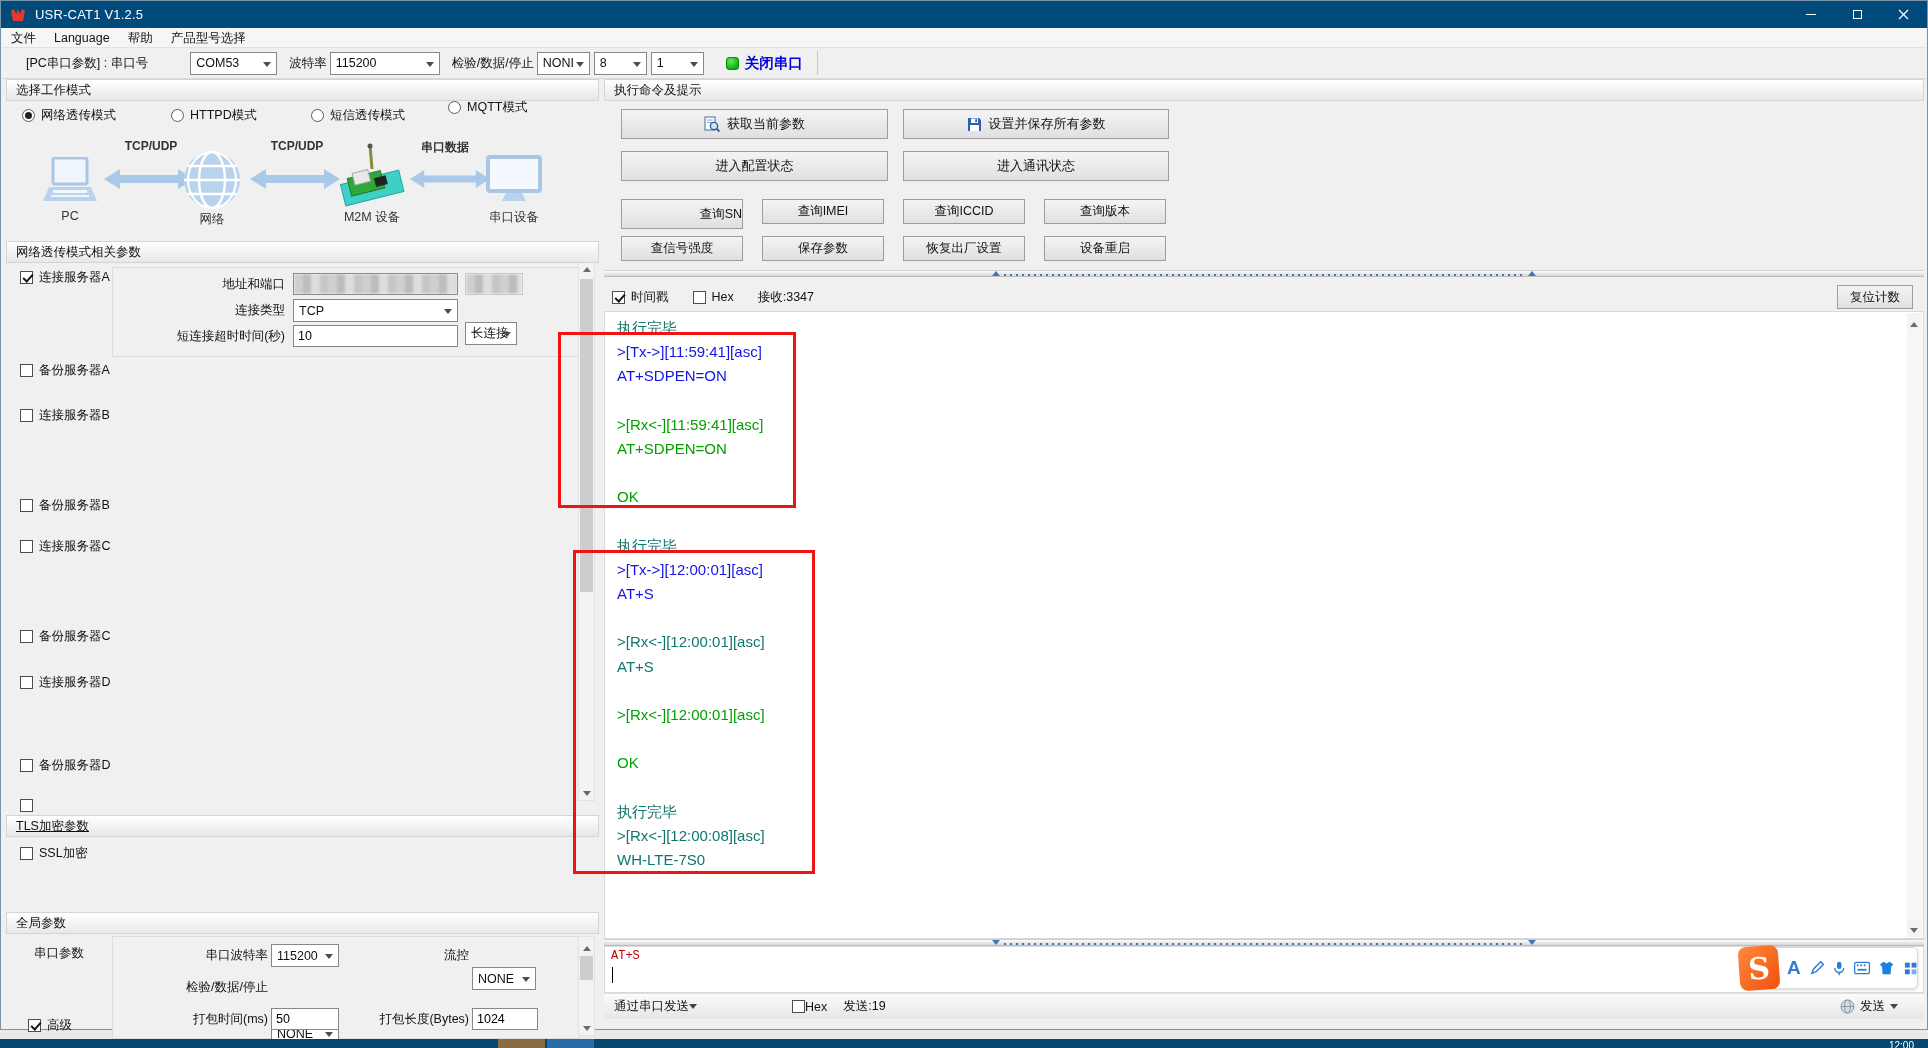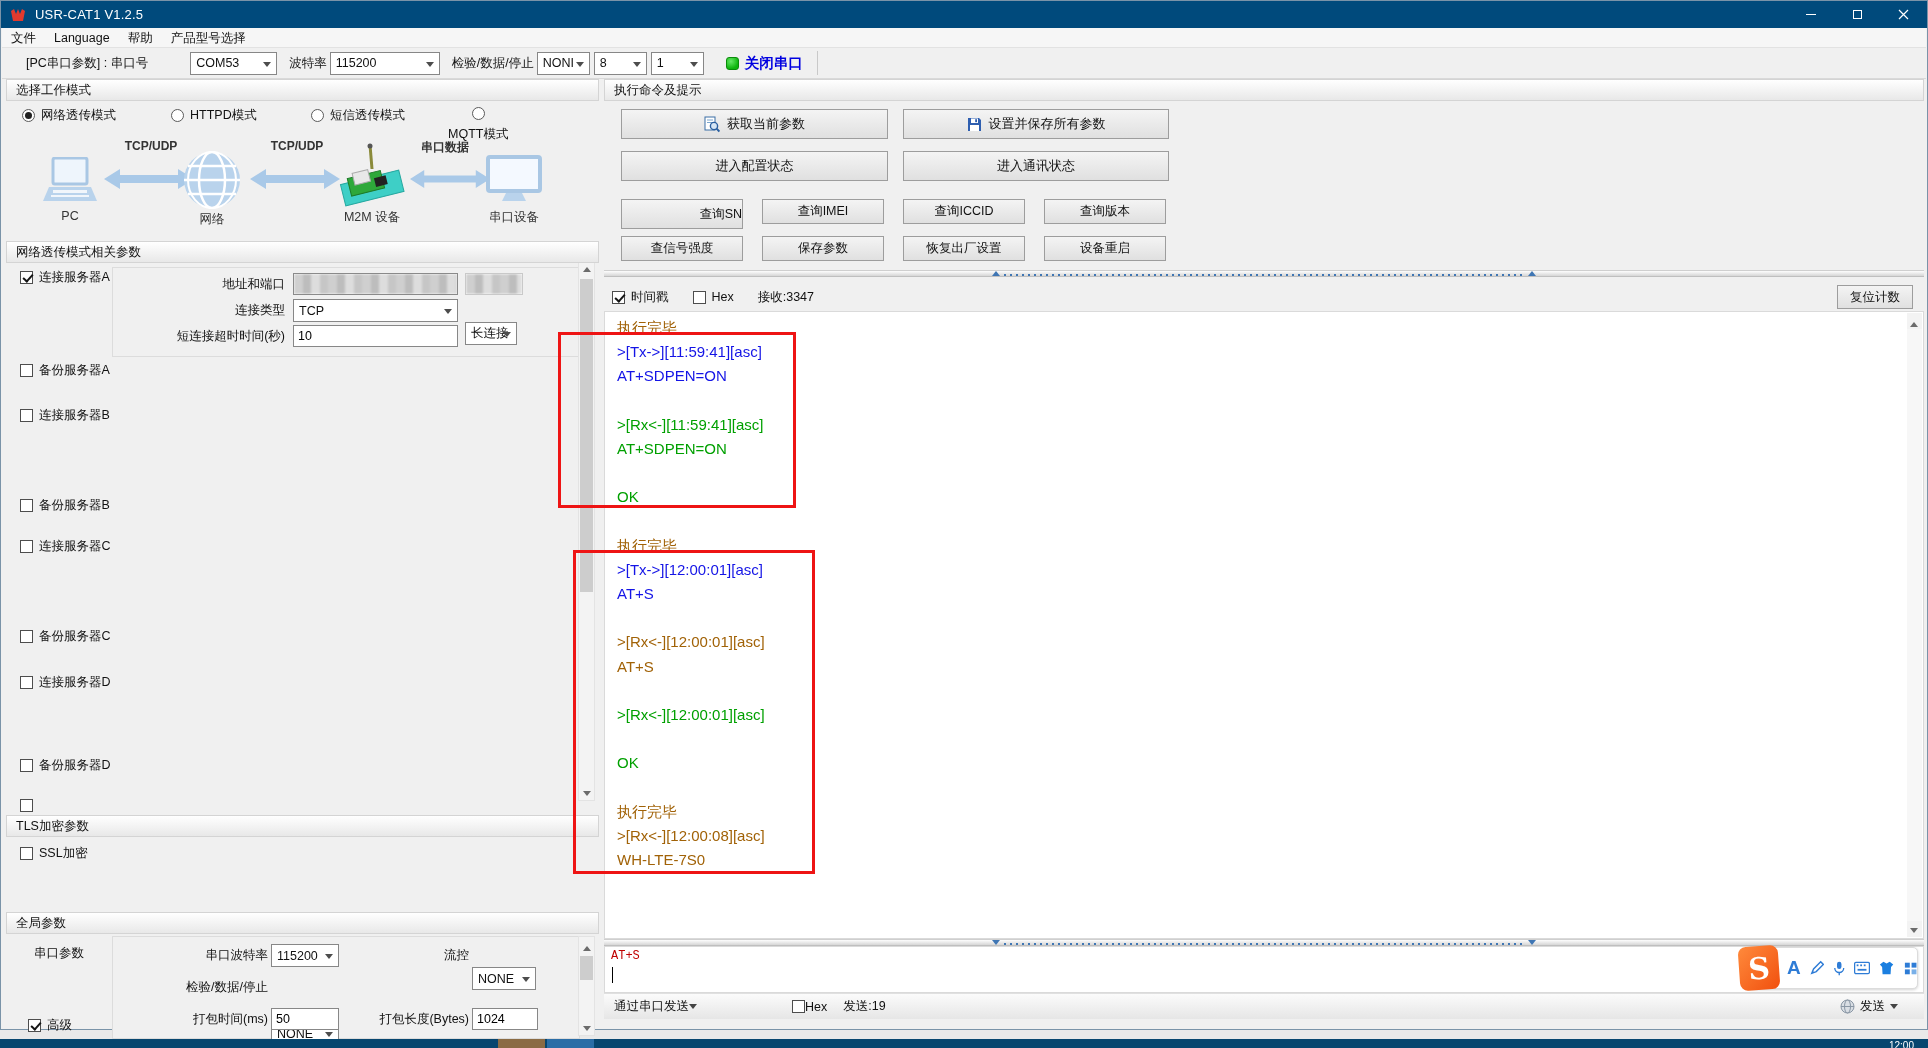--- a/index.html
+++ b/index.html
@@ -97,21 +97,21 @@
   .split.dn .tri.l { left:388px; border-top:5px solid #3f76b4; border-bottom:none;}
   .split.dn .tri.r { left:924px; border-top:5px solid #3f76b4; border-bottom:none;}
 
   
   .log-header { position:absolute; left:0; right:0; top:205px; height:26px; display:flex; align-items:center; padding-left:8px; gap:6px; }
   .log-area { position:absolute; left:0; right:0; top:232px; height:628px; background:#fff; border:1px solid #dadada; }
   .log-text { position:absolute; left:12px; top:4px; right:20px; }
   .ll { height:24.2px; line-height:24.2px; font-size:15px; white-space:pre; }
   .ll[data-c="b"] { color:#1414e6; }
   .ll[data-c="g"] { color:#00a000; }
-  .ll[data-c="k"] { color:#a16207; }
+  .ll[data-c="k"] { color:#0f766e; }
   .log-sbar { position:absolute; right:1px; top:1px; bottom:1px; width:15px; background:#f7f7f7; }
   .log-sbar .sarr.up::after { left:3px; }
   .log-sbar .sarr.dn::after { left:3px; }
 
   .redbox { position:absolute; border:3px solid #ee1414; z-index:60; pointer-events:none; }
   .box1 { left:558px; top:332px; width:238px; height:176px; }
   .box2 { left:573px; top:550px; width:242px; height:324px; }
 
   
   .send-area { position:absolute; left:0; right:0; top:867px; height:47px; background:#fff; border:1px solid #dadada; }
@@ -206,21 +206,21 @@
           <span>网络透传模式</span>
       </div>
       <div class="row" style="left:165px; top:28px;">
         <div class="rd"></div>
           <span>HTTPD模式</span>
       </div>
       <div class="row" style="left:305px; top:28px;">
         <div class="rd"></div>
           <span>短信透传模式</span>
       </div>
-      <div class="row" style="left:442px; top:28px;flex-direction:column;">
+      <div class="row" style="left:442px; top:20px;">
         <div class="rd"></div>
           <span>MQTT模式</span>
       </div>
 
       <div class="link-label" style="left:100px; width:90px; top:60px;">TCP/UDP</div>
       <div class="link-label" style="left:247px; width:88px; top:60px;">TCP/UDP</div>
       <div class="link-label" style="left:400px; width:78px; top:60px; font-weight:bold;">串口数据</div>
 
       <svg style="position:absolute;left:35px;top:78px;" width="58" height="48" viewBox="0 0 58 48">
         <rect x="12" y="1" width="34" height="26" rx="2" fill="#eef5fc" stroke="#a9c7e4" stroke-width="3"></rect>
@@ -320,21 +320,21 @@
       <div class="row" style="left:14px; top:720px;">
           <div class="cb"></div>
         </div>
 
       <div class="sbar" style="left:572px; top:178px; height:544px;">
         <div class="sarr up"></div>
         <div class="sthumb" style="top:21px; height:313px;"></div>
         <div class="sarr dn"></div>
       </div>
 
-      <div class="gh" style="top:736px;">TLS加密参数</div>
+      <div class="gh" style="top:736px;text-decoration:underline;">TLS加密参数</div>
       <div class="row" style="left:14px; top:766px;">
         <div class="cb"></div>
           <span>SSL加密</span>
       </div>
 
       <div class="gh" style="top:833px;">全局参数</div>
       <div style="position:absolute; left:28px; top:866px;">串口参数</div>
 
       <div class="subpanel" style="left:106px; top:857px; width:468px; height:103px;">
         <div class="flabel" style="left:0; top:7px; width:155px;">串口波特率</div>

